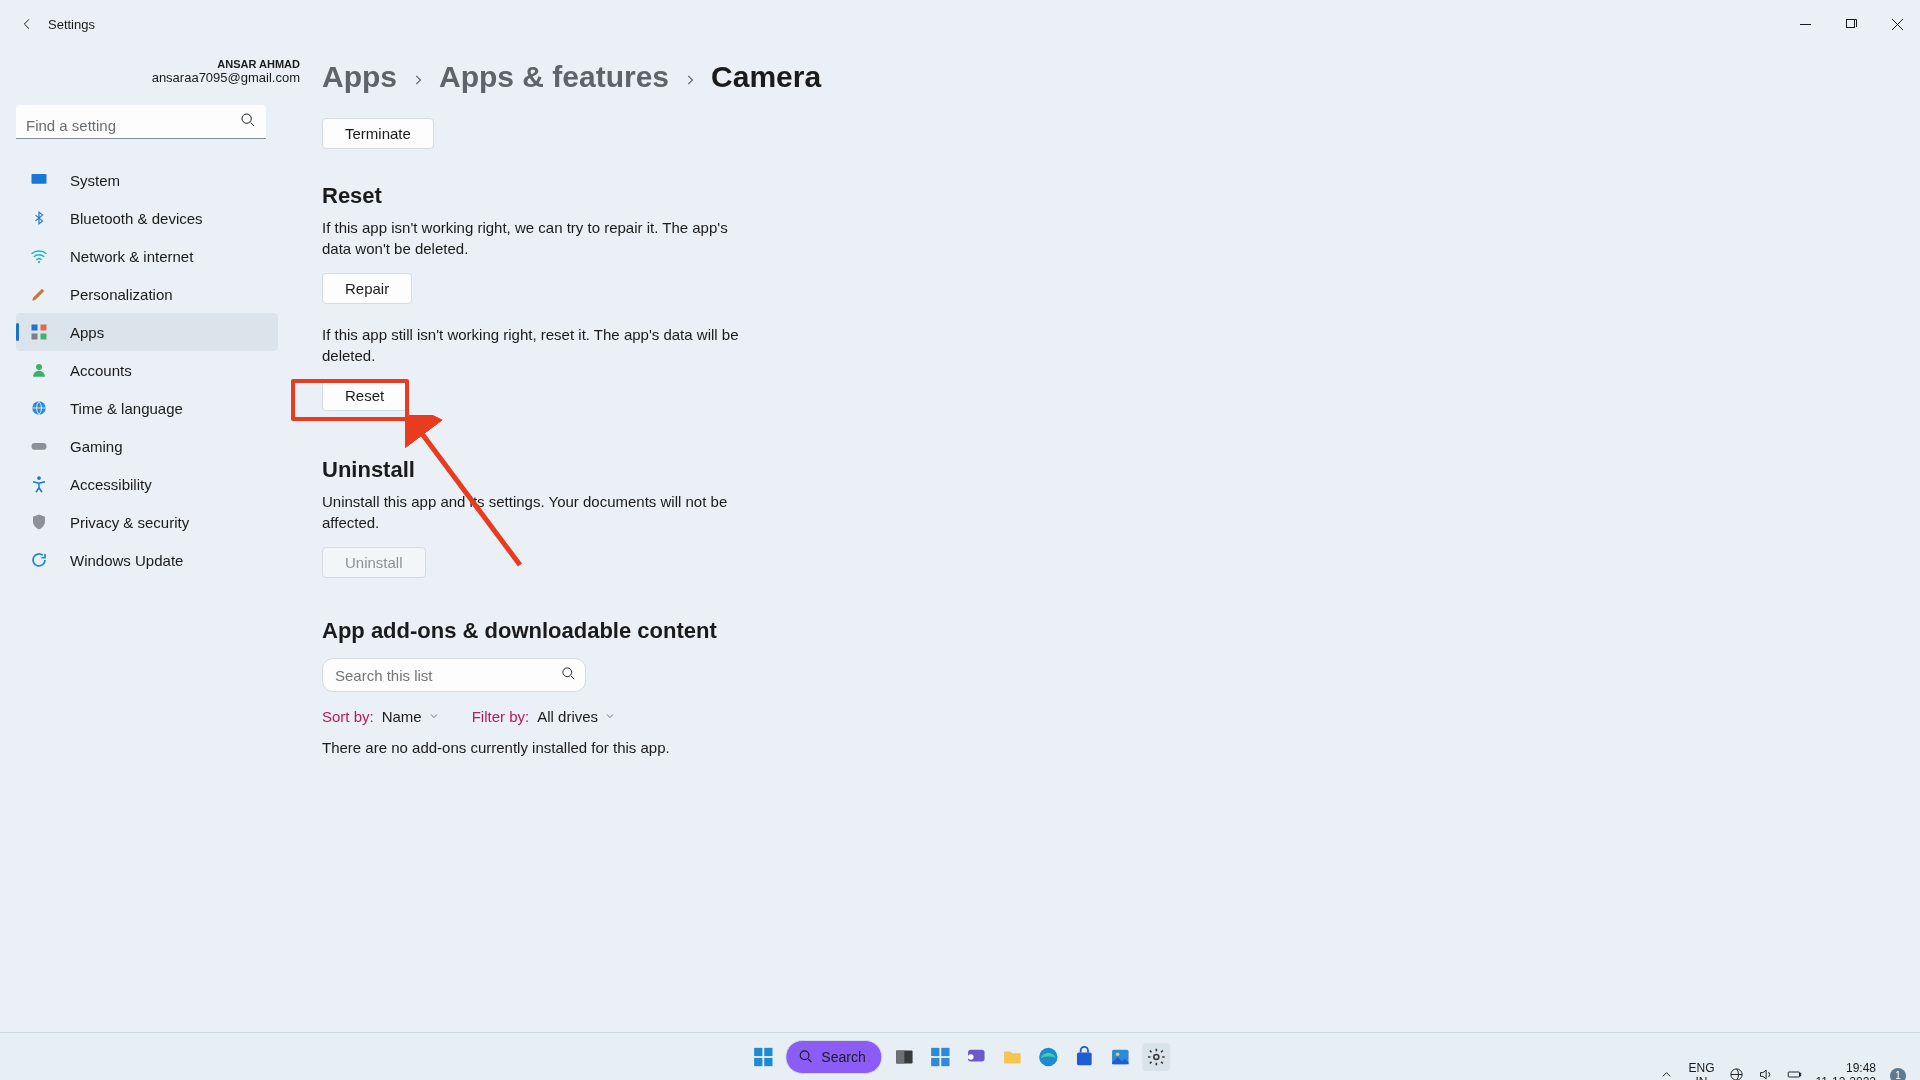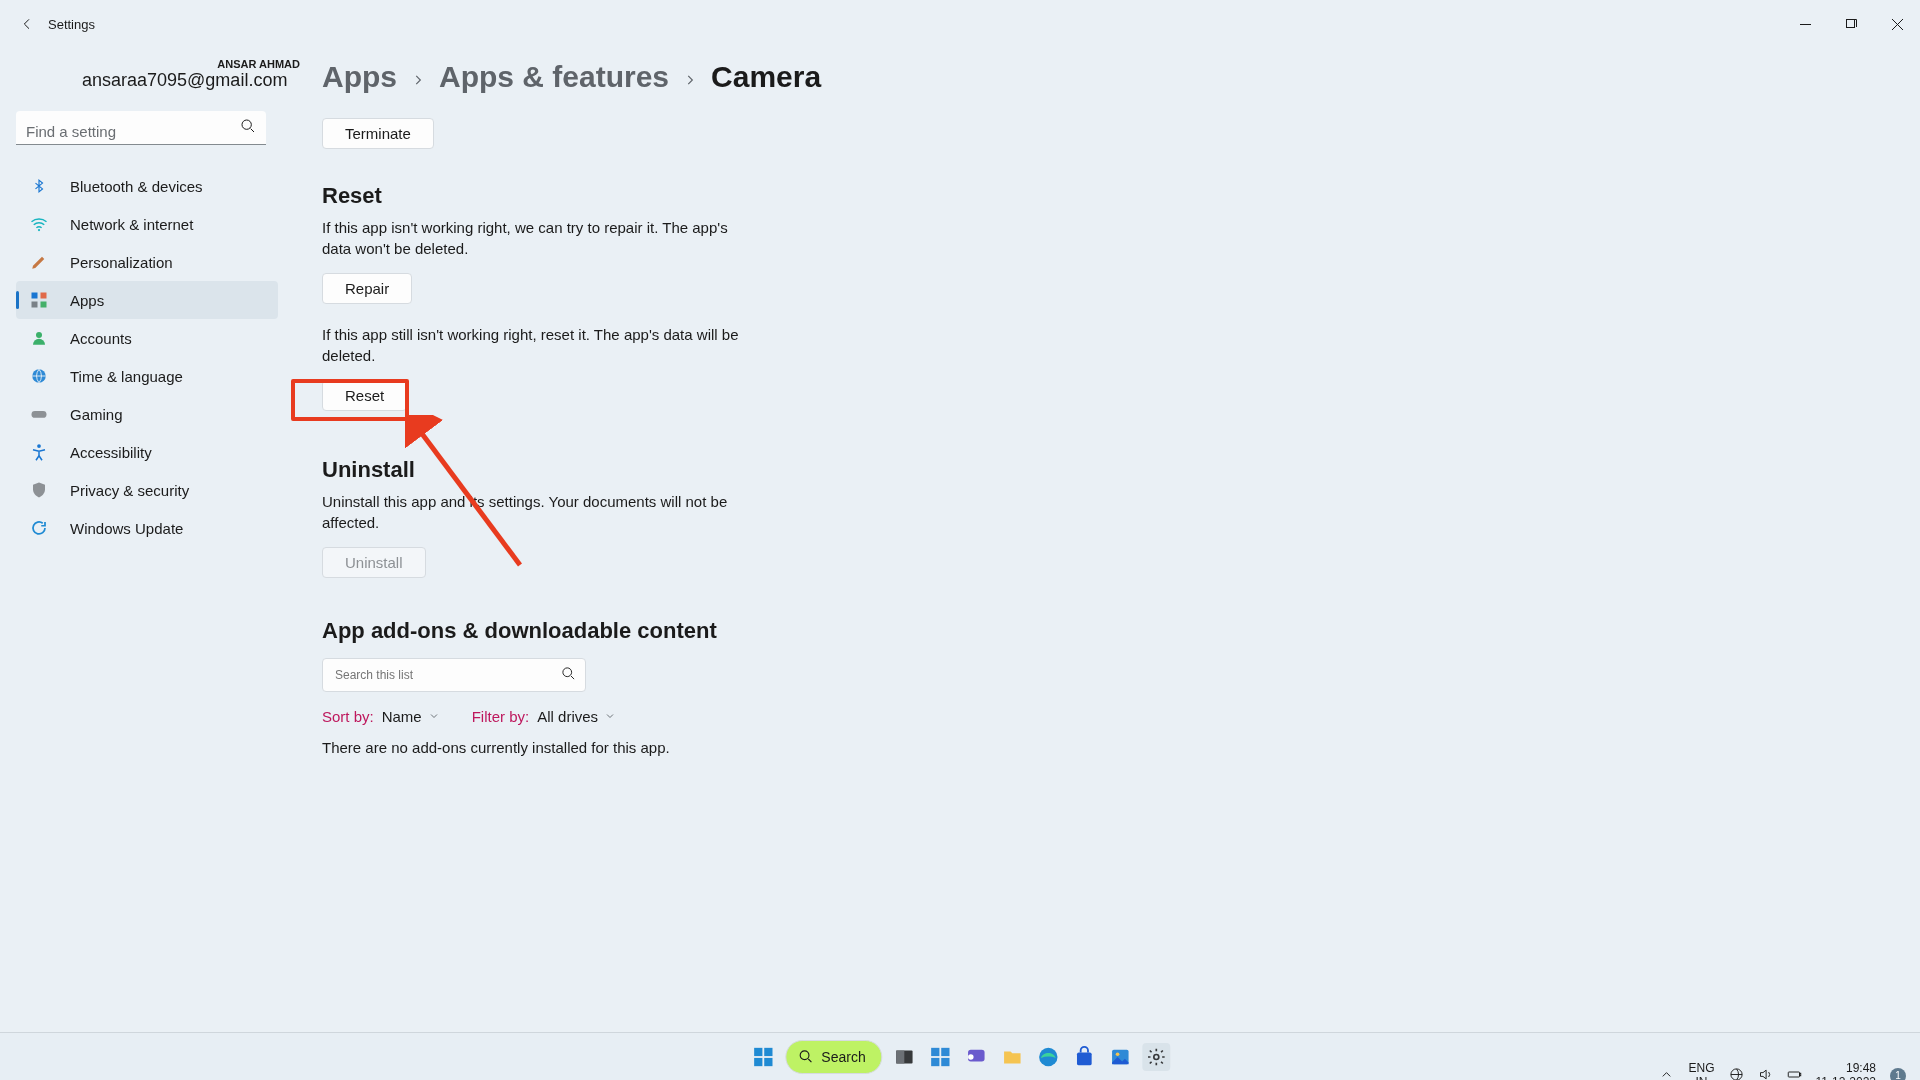--- a/index.html
+++ b/index.html
@@ -15,21 +15,21 @@
   .winctrls div { width:46px; height:32px; display:flex;align-items:center;justify-content:center; cursor:pointer;}
   .winctrls svg { width:11px; height:11px; stroke:#1b1b1b; fill:none; stroke-width:1;}
 
   
   .main { display:flex; height: calc(100% - 48px - 48px); }
 
   
   .sidebar { width: 300px; padding-left: 16px; padding-top: 10px; }
   .account { margin-left: 66px; margin-bottom: 20px; }
   .account .name { font-weight:600; font-size:11px;text-align:right; }
-  .account .mail { font-size:18px; color:#1b1b1b; }
+  .account .mail { font-size:13px; color:#1b1b1b;text-align:right; }
   .search { position:relative; width:250px; margin-left:0; margin-bottom:22px;}
   .search input { width:100%; height:34px; border:none; border-bottom:1.5px solid #838a8f; background:#fdfdfd; padding:8px 34px 0 10px; font-size:15px; outline:none; border-radius:4px 4px 0 0;}
   .search input::placeholder{ color:#6a6e72;}
   .search .sicon { position:absolute; right:10px; top:7px; }
   .search .sicon svg { width:16px;height:16px;stroke:#1b1b1b;fill:none;stroke-width:1.5;}
   .navlist { list-style:none; }
   .navlist li { display:flex; align-items:center; height:38px; padding-left:14px; font-size:15px; border-radius:4px; cursor:pointer; margin-right:22px; position:relative;}
   .navlist li .icon { width:18px; height:18px; margin-right:22px; display:flex;align-items:center;justify-content:center;}
   .navlist li.active { background:#dbe4eb; }
   .navlist li.active::before { content:""; position:absolute; left:0; top:10px; width:3px; height:18px; background:#1b73c6; border-radius:2px;}
@@ -39,38 +39,38 @@
   .content { flex:1; padding-left:22px; padding-top:12px; overflow:hidden;}
   .breadcrumb { display:flex; align-items:center; font-size:30px; font-weight:600; margin-bottom:24px; gap:14px;}
   .breadcrumb .crumb { color:#5f646a; cursor:pointer;}
   .breadcrumb .sep svg{ width:14px;height:14px; stroke:#5f646a; fill:none; stroke-width:2;}
   .breadcrumb .current{ color:#1b1b1b;}
   .btn { display:inline-block; background:#fdfdfd; border:1px solid #d6dbe0; border-radius:4px; padding:6px 22px; font-size:15px; cursor:pointer;}
   .btn.disabled{ color:#8d9195; background:#f3f6f9; cursor:default;}
   h2.section { font-size:22px; font-weight:600; margin-top:34px; margin-bottom:8px;}
   p.desc { font-size:15px; max-width:420px; line-height:1.4; margin-bottom:14px;}
   .addon-search { position:relative; display:inline-block; margin-top:6px;}
-  .addon-search input{ width:264px; height:34px; border:1px solid #d6dbe0; border-radius:4px; background:#fdfdfd; padding:0 34px 0 12px; font-size:12px;}
+  .addon-search input{ width:264px; height:34px; border:1px solid #d6dbe0; border-radius:11px; background:#fdfdfd; padding:0 34px 0 12px; font-size:15px;}
   .addon-search .sicon{ position:absolute; right:10px; top:8px;}
   .addon-search .sicon svg{width:15px;height:15px;stroke:#1b1b1b;fill:none;stroke-width:1.5;}
   .filters{ margin-top:16px; font-size:15px; display:flex; gap:32px;}
   .filters .lbl{ color:#be185d;}
   .filters .val{ color:#1b1b1b; margin-left:2px;}
   .filters .item{cursor:pointer; display:flex;align-items:center;gap:6px;}
   .chev svg{width:12px;height:12px;stroke:#5f646a;fill:none;stroke-width:1.8;}
   .empty{ margin-top:14px; font-size:15px;}
 
   
   .anno-box{ position:absolute; border:4px solid #e83b1f; border-radius:2px; pointer-events:none;}
   .anno-arrow{ position:absolute; pointer-events:none;}
 
   
   .taskbar{ position:fixed; bottom:0; left:0; right:0; height:48px; background:#e7eef4; border-top:1px solid #cfd6dc; display:flex; align-items:center;}
   .task-center{ position:absolute; left:50%; transform:translateX(-50%); display:flex; align-items:center; gap:8px;}
-  .task-center .pill{ background:#bef264; border-radius:22px; height:34px; padding:0 16px 0 12px; display:flex;align-items:center;gap:8px; font-size:14px; cursor:pointer; border:1px solid #d6dbe0;}
+  .task-center .pill{ background:#8b5cf6; border-radius:22px; height:34px; padding:0 16px 0 12px; display:flex;align-items:center;gap:8px; font-size:14px; cursor:pointer; border:1px solid #d6dbe0;}
   .task-center .pill svg{width:15px;height:15px;stroke:#1b1b1b;fill:none;stroke-width:1.8;}
   .ticon{ width:28px;height:28px;border-radius:4px; display:flex;align-items:center;justify-content:center; cursor:pointer;}
   .tray{ margin-left:auto; display:flex; align-items:center; gap:14px; padding-right:14px; font-size:12px; color:#1b1b1b;margin-top:38px;}
   .tray .lang{ text-align:center; line-height:1.1;}
   .tray .clock{ text-align:right; line-height:1.1;}
   .tray svg{ width:15px;height:15px;stroke:#1b1b1b;fill:none;stroke-width:1.5;}
   .badge{ width:16px;height:16px;border-radius:50%;background:#5f7a8e;color:#fff;font-size:10px;display:flex;align-items:center;justify-content:center;}
   .tray .chev-up{cursor:pointer;}
 </style>
 </head>
@@ -111,20 +111,28 @@
       <div class="mail">ansaraa7095@gmail.com</div>
     </div>
     <div class="search">
       <input placeholder="Find a setting" style="">
       <span class="sicon"><svg viewBox="0 0 24 24">
             <circle cx="10" cy="10" r="7"></circle>
             <path d="M21 21l-5-5"></path>
           </svg></span>
     </div>
     <ul class="navlist">
+      <li>
+          <span class="icon">
+            <svg viewBox="0 0 24 24" width="18" height="18">
+              <rect x="2" y="4" width="20" height="13" rx="1" fill="#1976d2"></rect>
+            </svg>
+          </span>
+          <span>System</span>
+        </li>
       <li>
           <span class="icon">
             <svg viewBox="0 0 24 24" width="14" height="18">
               <path d="M6 7l12 10-6 5V2l6 5L6 17" fill="none" stroke="#1976d2" stroke-width="2"></path>
             </svg>
           </span>
           <span>Bluetooth &amp; devices</span>
         </li>
       <li>
           <span class="icon">

